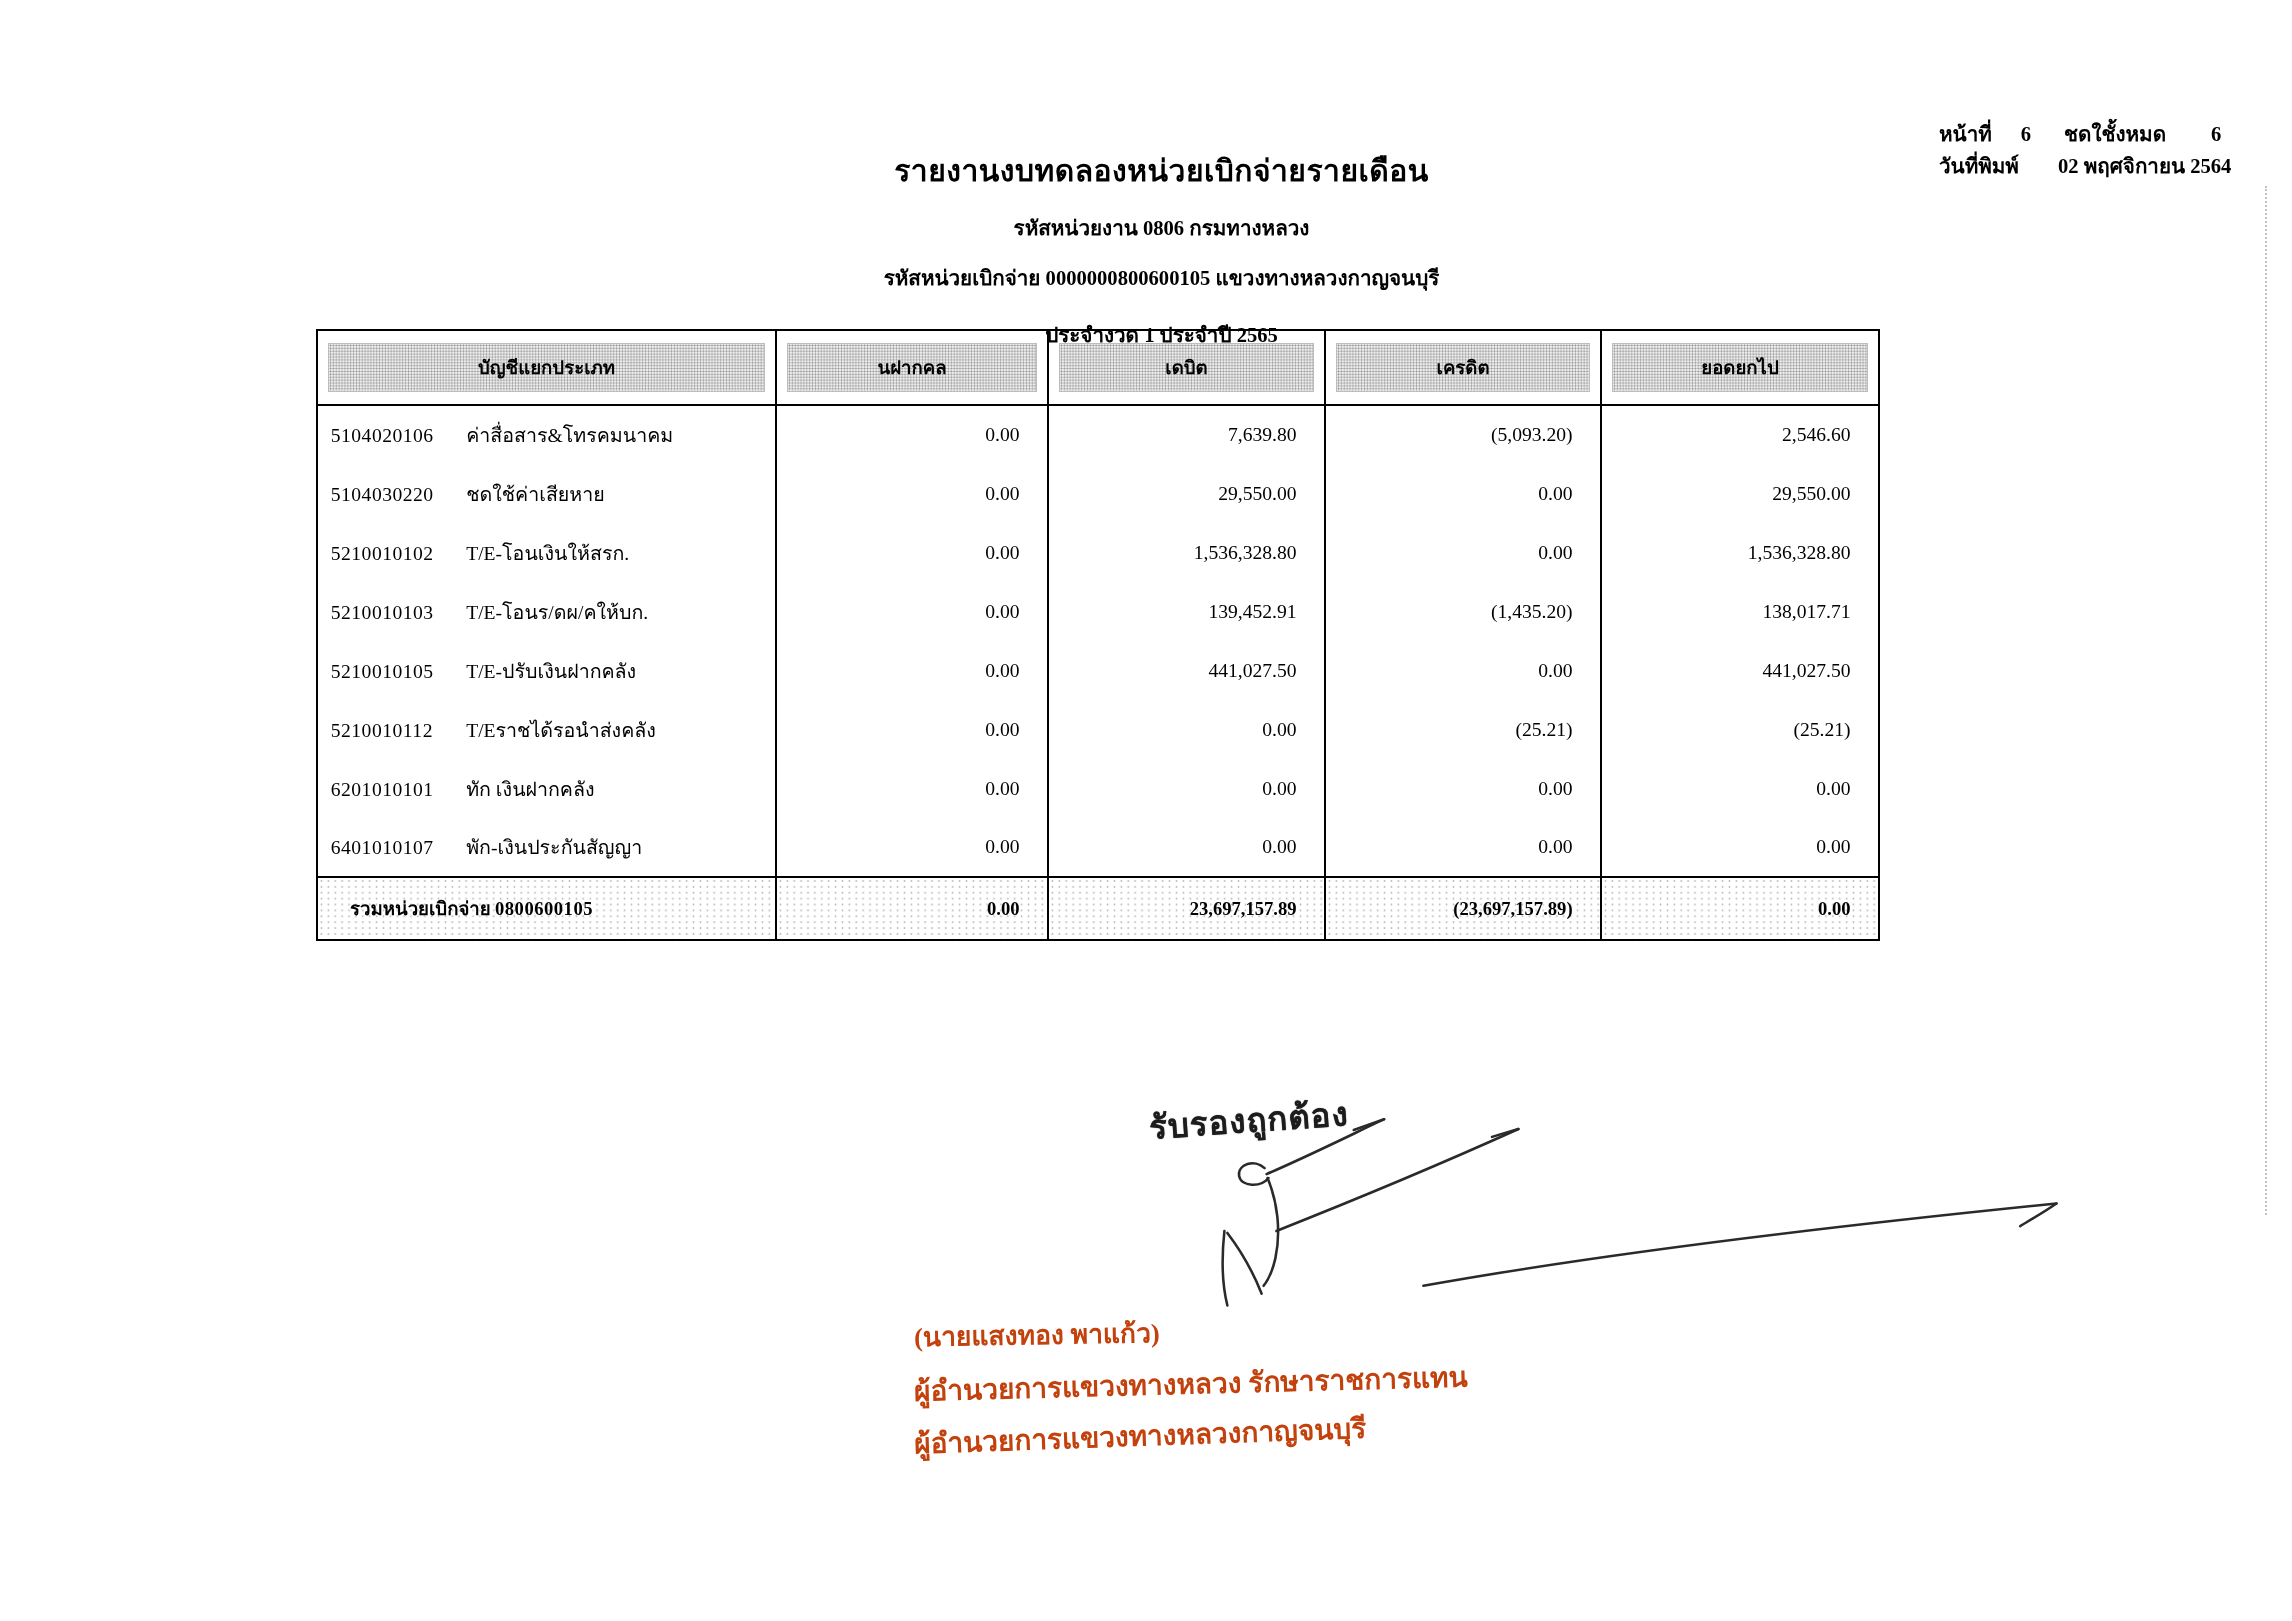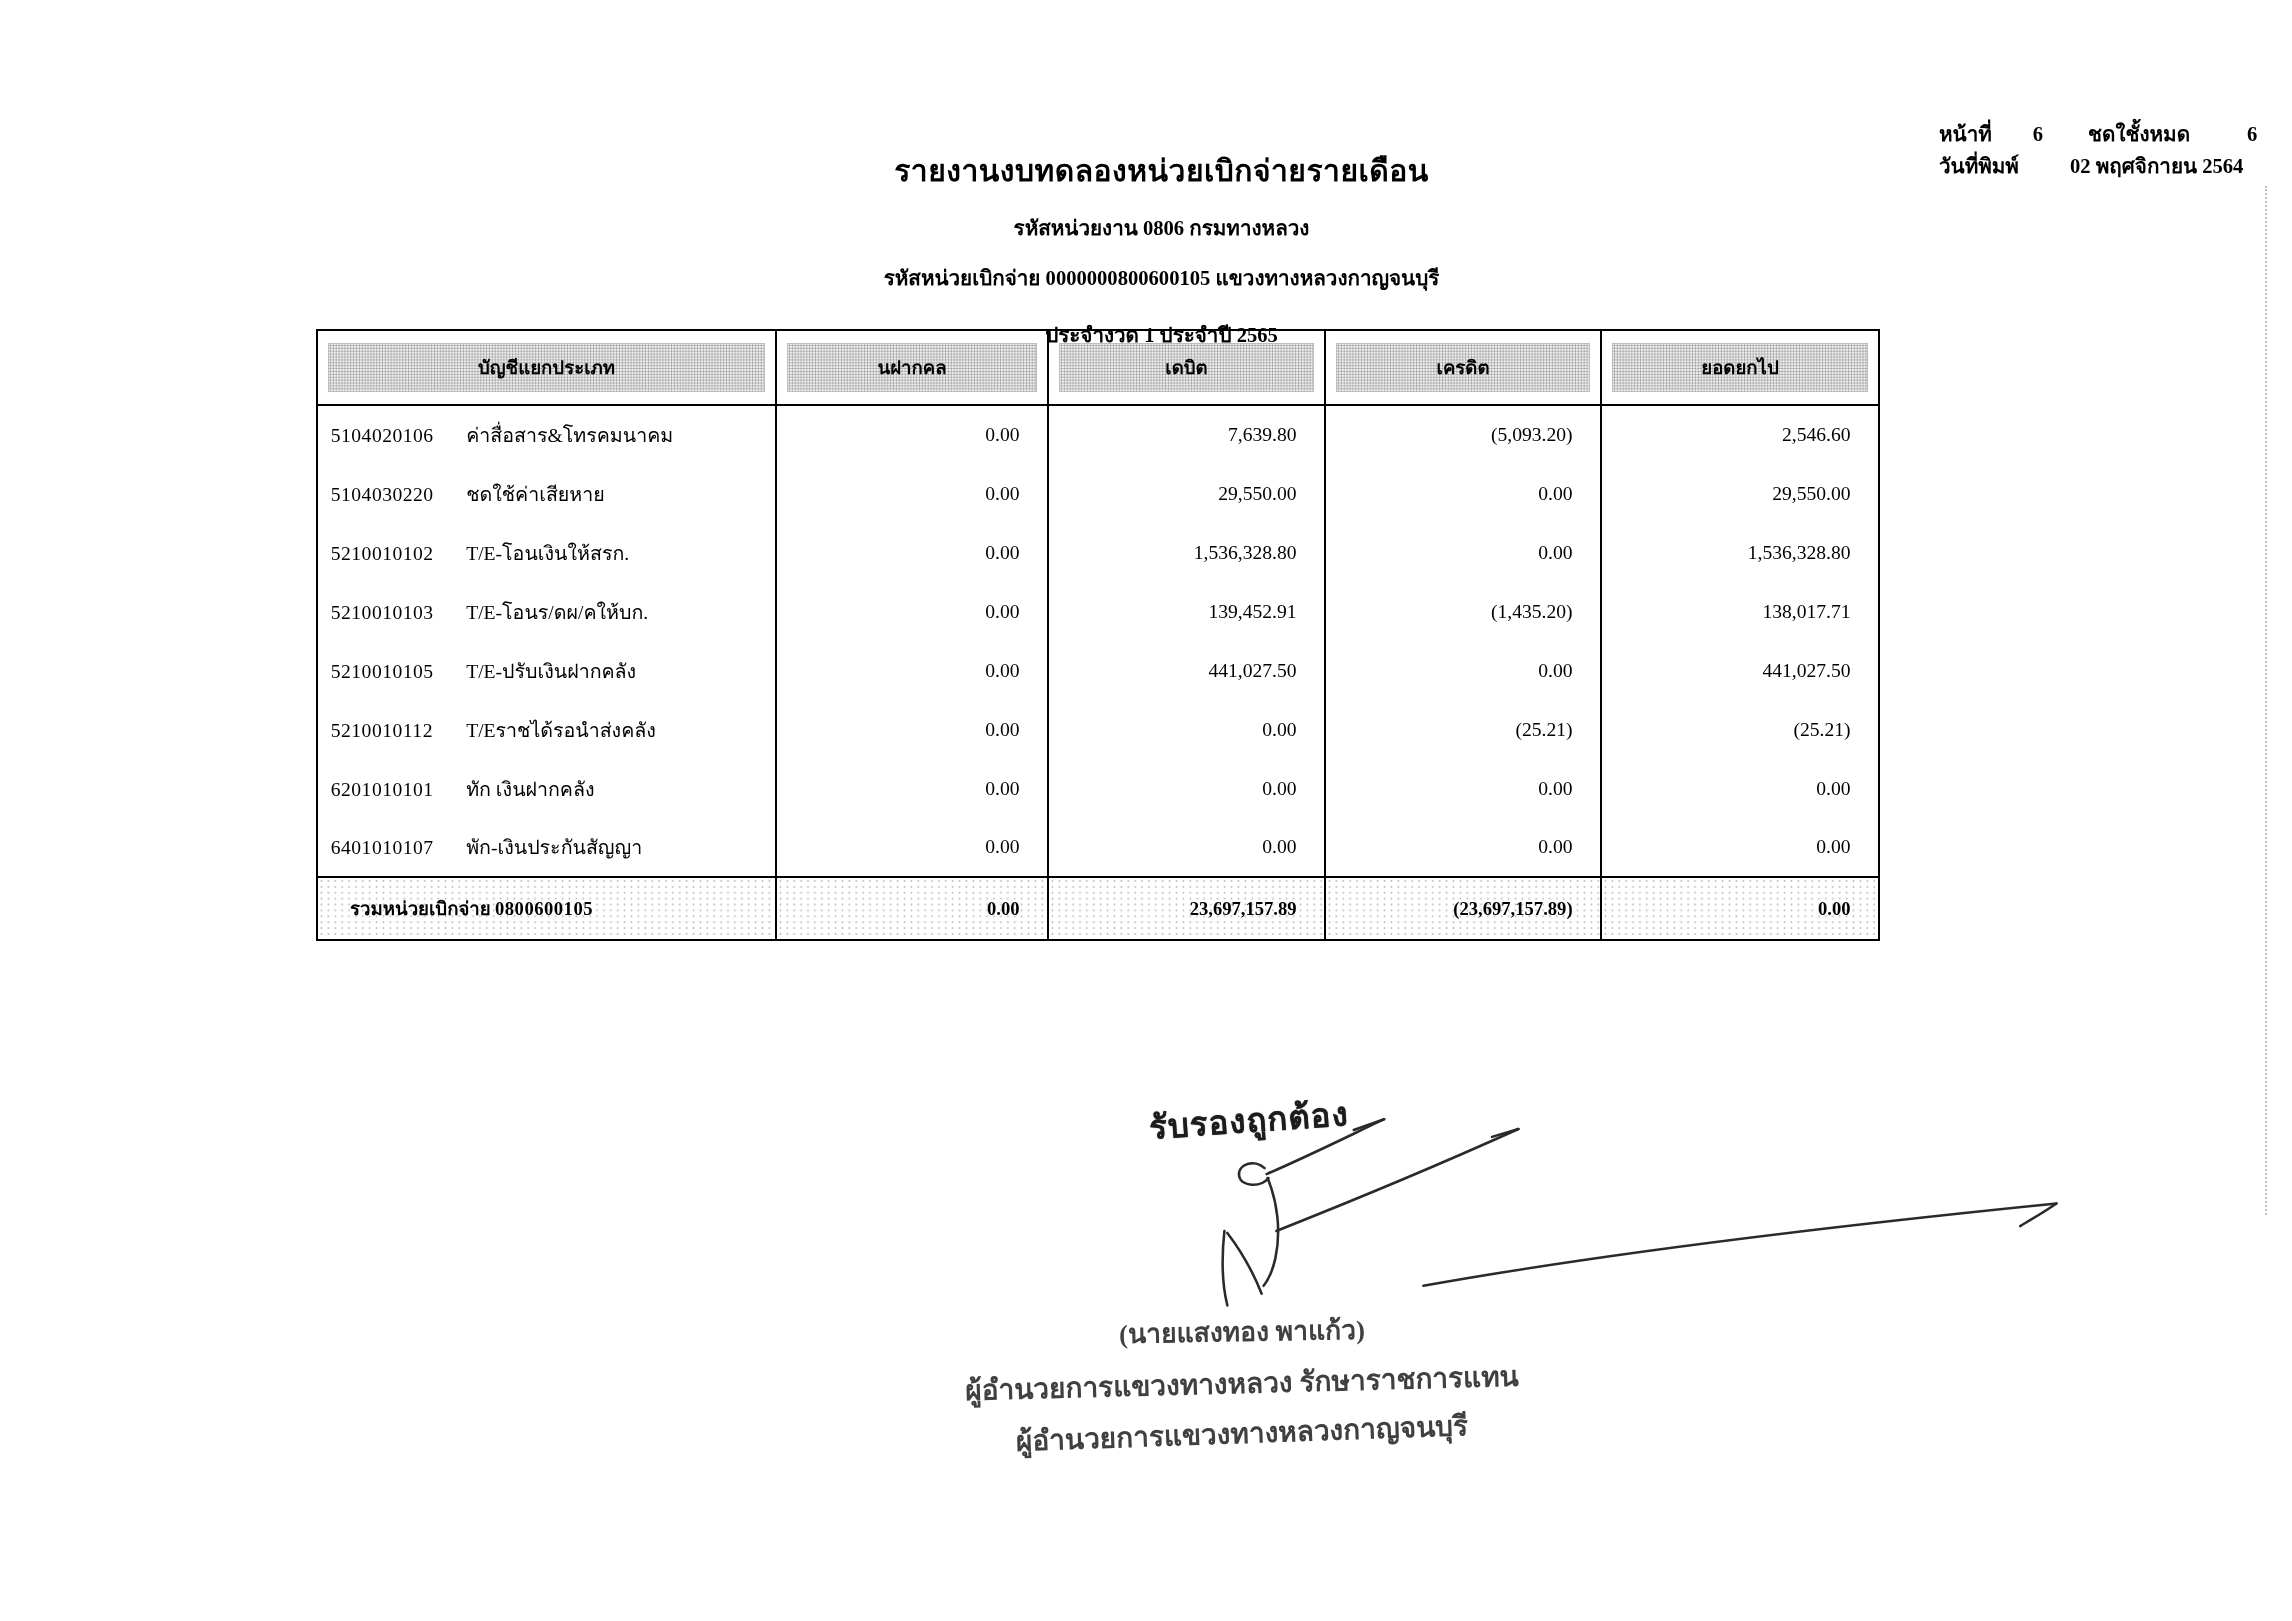--- a/index.html
+++ b/index.html
@@ -7,21 +7,21 @@
     position:relative;
     width:2293px;height:1621px;
     background:#ffffff;
     font-family:"Liberation Serif","DejaVu Serif",serif;
     color:#000;
     overflow:hidden;
   }
 
   
   .page-info{position:absolute;left:1939px;top:118px;font-size:20.6px;font-weight:bold;line-height:32px;}
-  .pi-row{display:flex;align-items:baseline;white-space:nowrap;gap:12px;}
+  .pi-row{display:flex;align-items:baseline;white-space:nowrap;}
   .pi-gap-a{margin-left:29px;}
   .pi-gap-b{margin-left:33px;}
   .pi-gap-c{margin-left:45px;}
   .pi-gap-d{margin-left:39px;}
 
   
   .title-block{position:absolute;left:0;top:147px;width:2323px;text-align:center;}
   .doc-title{font-size:30px;font-weight:bold;letter-spacing:0.5px;}
   .doc-sub{font-size:20.6px;font-weight:bold;}
   .sub1{margin-top:16.7px;}
@@ -61,21 +61,21 @@
   .total-code{position:absolute;left:177px;top:50%;transform:translateY(-50%);letter-spacing:0.5px;}
 
   
   .stamp{
     position:absolute;left:1149px;top:1094px;
     font-size:33px;font-weight:bold;color:#1c1c1c;
     transform:rotate(-4deg);letter-spacing:1px;
     text-shadow:0 0 1px #444;
   }
   .signature-svg{position:absolute;left:0;top:0;pointer-events:none;}
-  .signer-block{position:absolute;left:938px;top:1311px;width:608px;text-align:center;color:#404040;}
+  .signer-block{position:absolute;left:914px;top:1311px;width:608px;text-align:left;color:#c2410c;}
   .signer-name{font-size:26.5px;font-weight:bold;transform:rotate(-1deg);}
   .signer-title{font-size:28px;font-weight:bold;}
   .t1{margin-top:7.8px;transform:rotate(-1.5deg);}
   .t2{margin-top:5.9px;transform:rotate(-2deg);}
 
   
   .margin-dots{position:absolute;left:2265px;top:186px;height:1029px;width:0;border-left:2px dotted #8f8f8f;opacity:0.55;}
 </style>
 </head>
 <body>

